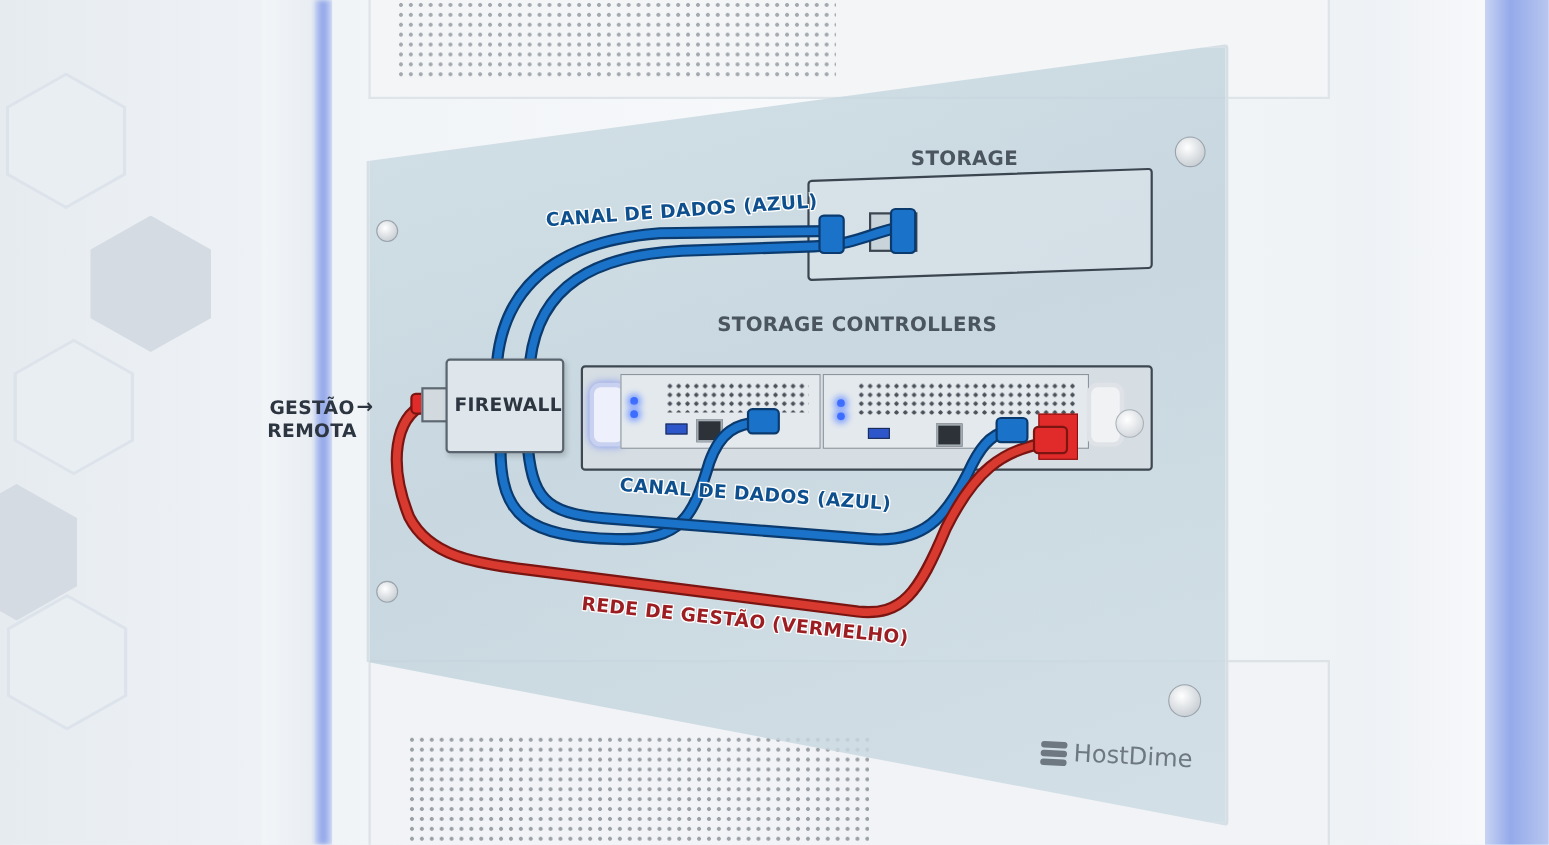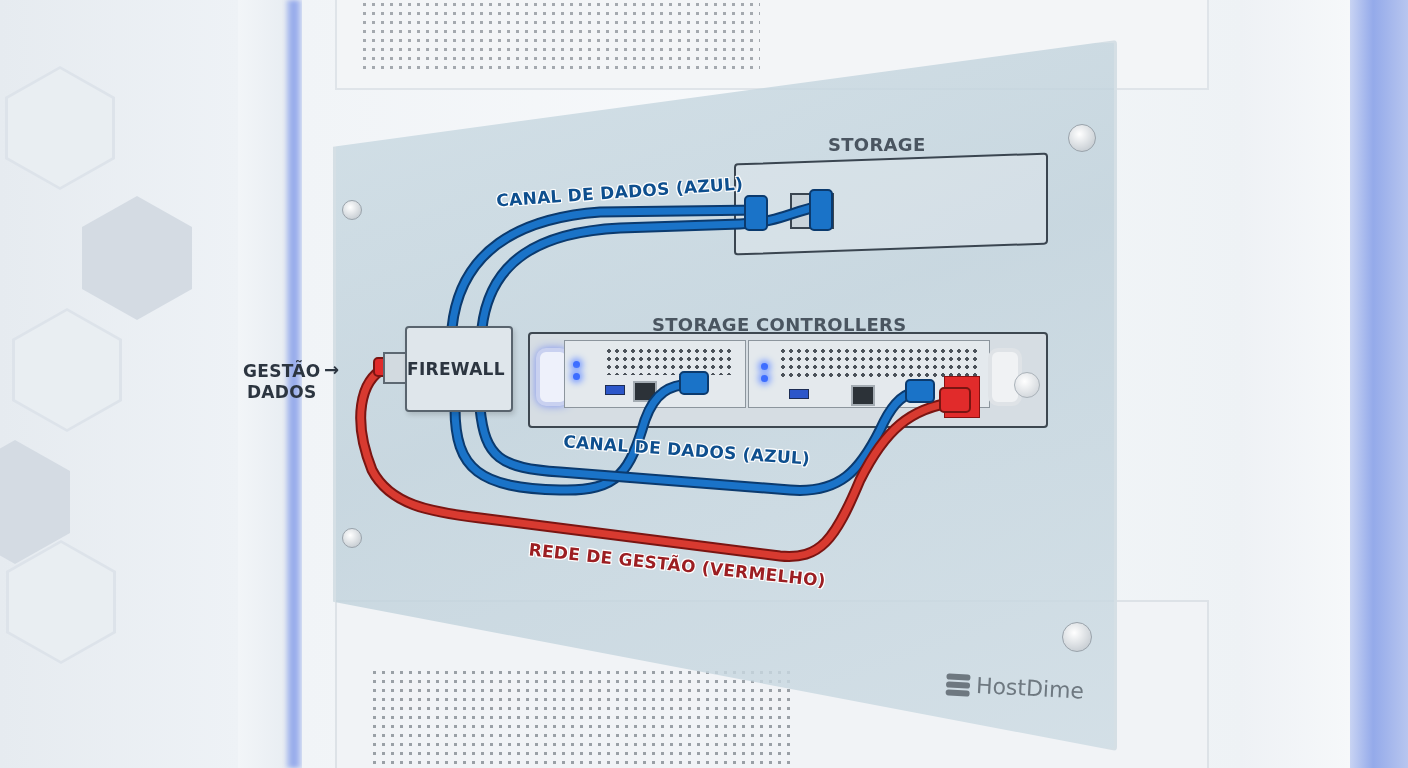--- a/index.html
+++ b/index.html
@@ -27,21 +27,21 @@
   .hex.outline{background:#dde3ea;}
   .hex.outline::after{content:"";position:absolute;inset:3px;background:#e9eef2;clip-path:polygon(50% 0,100% 25%,100% 75%,50% 100%,0 75%,0 25%);}
   .hex.fill{background:#d4dbe3;}
   .label{font-weight:bold;letter-spacing:.3px;white-space:nowrap;}
   .lbl-blue{color:#0e4f8e;text-shadow:0 0 2px #fff,0 0 2px #fff,1px 1px 0 #fff,-1px -1px 0 #fff,1px -1px 0 #fff,-1px 1px 0 #fff;font-size:17px;}
   .lbl-red{color:#9c1e22;text-shadow:0 0 2px #fff,1px 1px 0 #fff,-1px -1px 0 #fff,1px -1px 0 #fff,-1px 1px 0 #fff;font-size:17px;}
   .lbl-gray{color:#4a5560;font-size:18px;}
   .lbl-dark{color:#2c3540;font-size:17px;line-height:21px;}
   .server-box{left:734px;top:158px;width:310px;height:88px;border:2px solid #3a4550;border-radius:4px;transform:skewY(-2deg);background:rgba(230,236,240,.4);}
   .server-port{left:790px;top:193px;width:40px;height:32px;border:2px solid #3a4550;background:#c9d3da;}
-  .firewall{left:405px;top:326px;width:104px;height:82px;background:#dfe6eb;border:2px solid #59646e;border-radius:4px;display:flex;align-items:center;justify-content:flex-start;box-shadow:2px 3px 5px rgba(0,0,0,.15);}
+  .firewall{left:405px;top:326px;width:104px;height:82px;background:#dfe6eb;border:2px solid #59646e;border-radius:4px;display:flex;align-items:center;justify-content:flex-end;box-shadow:2px 3px 5px rgba(0,0,0,.15);}
   .fw-port{left:383px;top:352px;width:24px;height:28px;background:#d2dae0;border:2px solid #5d6872;}
   .storage{left:528px;top:332px;width:516px;height:92px;background:#d6dde3;border:2px solid #3d4750;border-radius:4px;}
   .ctrl{position:absolute;top:6px;height:66px;background:#e4e9ed;border:1px solid #8c959d;}
   .ctrl-vent{position:absolute;background-image:radial-gradient(circle,#4b525a 1.7px,transparent 2.1px);background-size:8px 8px;}
   .led{position:absolute;width:7px;height:7px;border-radius:50%;background:#3d6dff;box-shadow:0 0 6px 3px #7fa0ff;}
   .rj45{position:absolute;width:20px;height:17px;background:#2c3238;border:2px solid #a4acb3;}
   .usb{position:absolute;width:18px;height:8px;background:#2c56c9;border:1px solid #1c2c55;}
   .handle{position:absolute;width:26px;height:50px;border:4px solid #c9d1f0;border-radius:10px;background:#eef1fb;box-shadow:0 0 8px #7e93f0;}
   .knob{position:absolute;width:24px;height:24px;border-radius:50%;background:radial-gradient(circle at 40% 35%,#fff,#c6ccd2);border:1px solid #aab2b9;}
   .red-port{position:absolute;width:34px;height:40px;background:#e12b2b;border:1px solid #8b1010;}
@@ -75,21 +75,21 @@
 <div class="abs glass"></div>
 <div class="screw" style="left:342px;top:200px;"></div>
 <div class="screw" style="left:342px;top:528px;"></div>
 <div class="screw" style="left:1068px;top:124px;width:26px;height:26px;"></div>
 <div class="screw" style="left:1062px;top:622px;width:28px;height:28px;"></div>
 
 <div class="abs label lbl-gray" style="left:828px;top:134px;">STORAGE</div>
 <div class="abs server-box"></div>
 <div class="abs server-port"></div>
 
-<div class="abs label lbl-gray" style="left:652px;top:314px;">STORAGE CONTROLLERS</div>
+<div class="abs label lbl-gray" style="left:652px;top:285px;">STORAGE CONTROLLERS</div>
 <div class="abs storage">
   <div class="handle" style="left:6px;top:14px;"></div>
   <div class="ctrl" style="left:34px;width:180px;">
     <div class="ctrl-vent" style="left:40px;top:6px;width:130px;height:28px;"></div>
     <div class="led" style="left:8px;top:20px;"></div>
     <div class="led" style="left:8px;top:32px;"></div>
     <div class="usb" style="left:40px;top:44px;"></div>
     <div class="rj45" style="left:68px;top:40px;"></div>
   </div>
   <div class="ctrl" style="left:218px;width:240px;">
@@ -130,21 +130,21 @@
   <rect x="374" y="358" width="24" height="18" rx="4" fill="#e12b2b" stroke="#7a1512" stroke-width="2"></rect>
 </svg>
 
 <div class="abs fw-port"></div>
 <div class="abs firewall">
   <span class="label lbl-dark" style="font-size:17px;">FIREWALL</span>
 </div>
 
 <div class="abs label lbl-dark" style="left:243px;top:361px;text-align:center;">
   <div>GESTÃO</div>
-  <div>DADOS</div>
+  <div>REMOTA</div>
 </div>
 <div class="abs label lbl-dark" style="left:324px;top:359px;font-size:18px;">→</div>
 
 <div class="abs label lbl-blue" style="left:496px;top:182px;transform:rotate(-4deg);">CANAL DE DADOS (AZUL)</div>
 <div class="abs label lbl-blue" style="left:563px;top:440px;transform:rotate(4deg);">CANAL DE DADOS (AZUL)</div>
 <div class="abs label lbl-red" style="left:528px;top:555px;transform:rotate(6deg);">REDE DE GESTÃO (VERMELHO)</div>
 
 <div class="abs logo">
   <div class="logo-icon">
     <span style="top:0;"></span>

